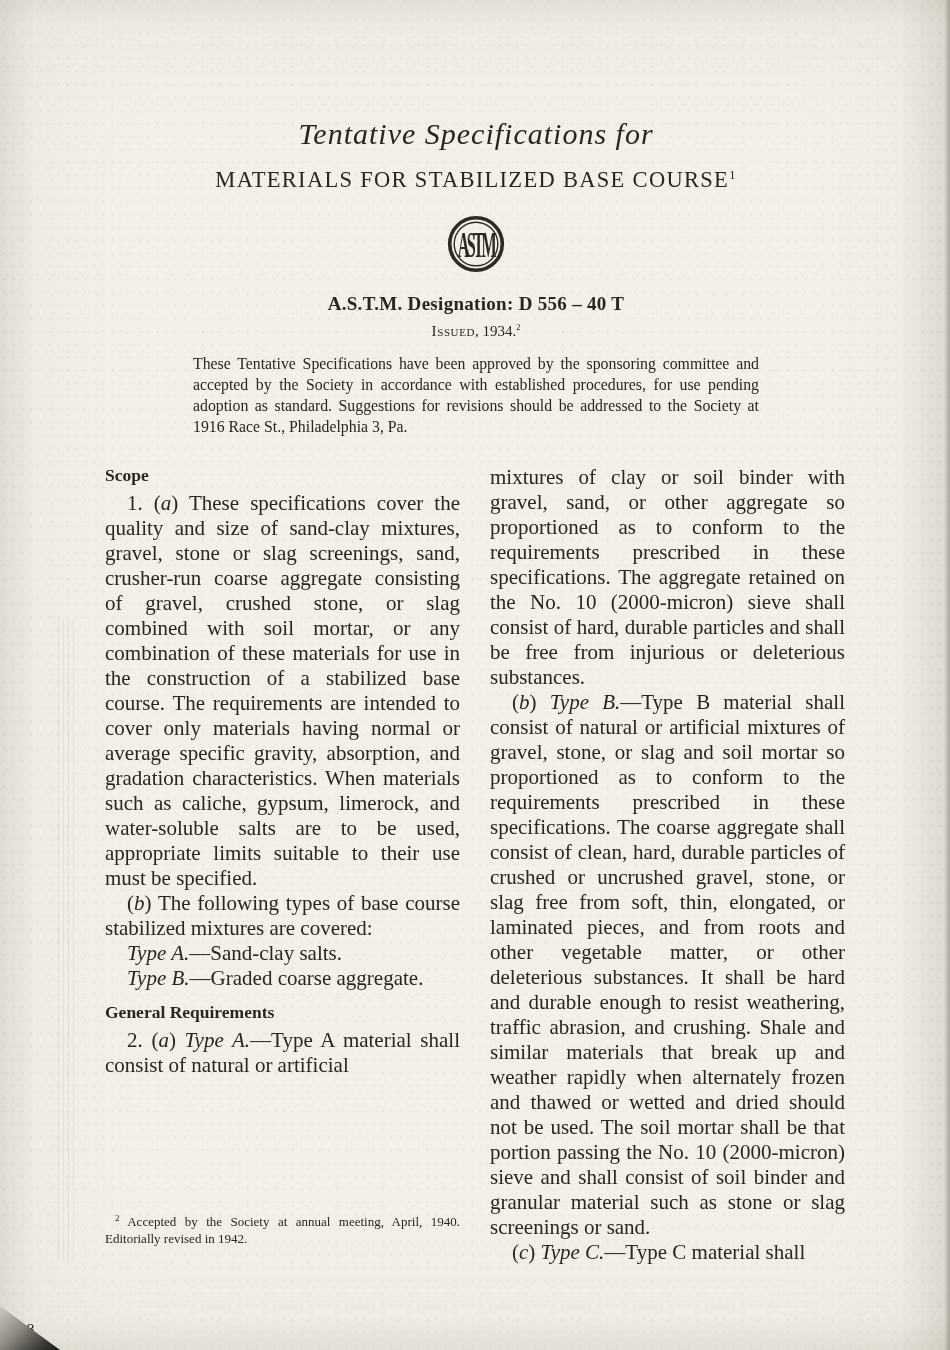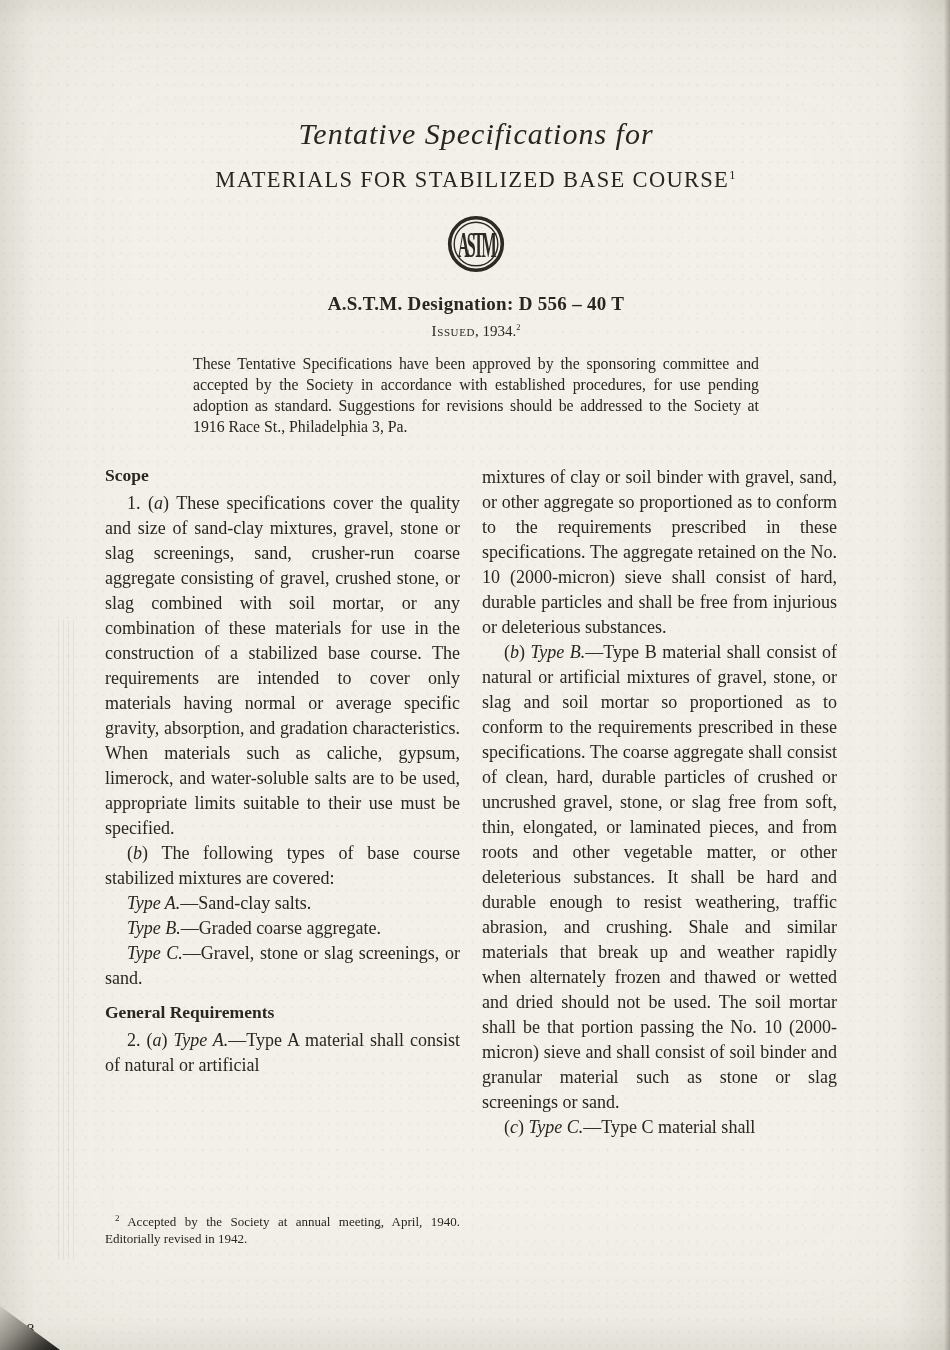--- a/index.html
+++ b/index.html
@@ -41,24 +41,24 @@
   .designation { font-weight: bold; font-size: 19px; letter-spacing: .3px; margin-bottom: 8px; }
   .issued { font-size: 15px; margin-bottom: 13px; }
   .issued .sc { font-variant: small-caps; letter-spacing: .6px; }
   .approval {
     width: 566px; margin: 0 auto;
     font-size: 15.8px; line-height: 21px;
     text-align: justify;
   }
 
   
-  .columns { display:flex; gap:22px; margin-top: 28px; height: 786px; }
+  .columns { display:flex; gap:30px; margin-top: 28px; height: 786px; }
   .col { width: 355px; }
   .col-left { display:flex; flex-direction:column; }
-  .body { font-size: 18px; line-height: 25px; text-align: justify; }
+  .body { font-size: 21px; line-height: 25px; text-align: justify; }
   .indent { text-indent: 22px; }
   .sec-heading { font-size: 17.5px; font-weight: bold; margin: 11px 0 5px; }
   .sec-heading.first { margin-top: 0; }
 
   
   .footnotes {
     margin-top: auto;
     font-size: 13px; line-height: 16.5px;
     text-align: justify;
     padding-bottom: 4px;
@@ -119,21 +119,20 @@
       <h3 class="sec-heading first">Scope</h3>
 
       <p class="body indent"><span>1. (</span><i>a</i><span>) These specifications cover the quality and size of sand-clay mixtures, gravel, stone or slag screenings, sand, crusher-run coarse aggregate consisting of gravel, crushed stone, or slag combined with soil mortar, or any combination of these materials for use in the construction of a stabilized base course. The requirements are intended to cover only materials having normal or average specific gravity, absorption, and gradation characteristics. When materials such as caliche, gypsum, limerock, and water-soluble salts are to be used, appropriate limits suitable to their use must be specified.</span></p>
 
       <p class="body indent"><span>(</span><i>b</i><span>) The following types of base course stabilized mixtures are covered:</span></p>
 
       <p class="body indent"><i>Type A.</i><span>—Sand-clay salts.</span></p>
 
       <p class="body indent"><i>Type B.</i><span>—Graded coarse aggregate.</span></p>
 
-      <p class="body indent"><i>Type C.</i><span>—Gravel, stone or slag screenings, or sand.</span></p>
 
       <h3 class="sec-heading">General Requirements</h3>
 
       <p class="body indent"><span>2. (</span><i>a</i><span>) </span><i>Type A.</i><span>—Type A material shall consist of natural or artificial</span></p>
 
       <div class="footnotes">
         <p class="footnote"><sup>2</sup> <span>Accepted by the Society at annual meeting, April, 1940. Editorially revised in 1942.</span></p>
       </div>
     </section>
 

